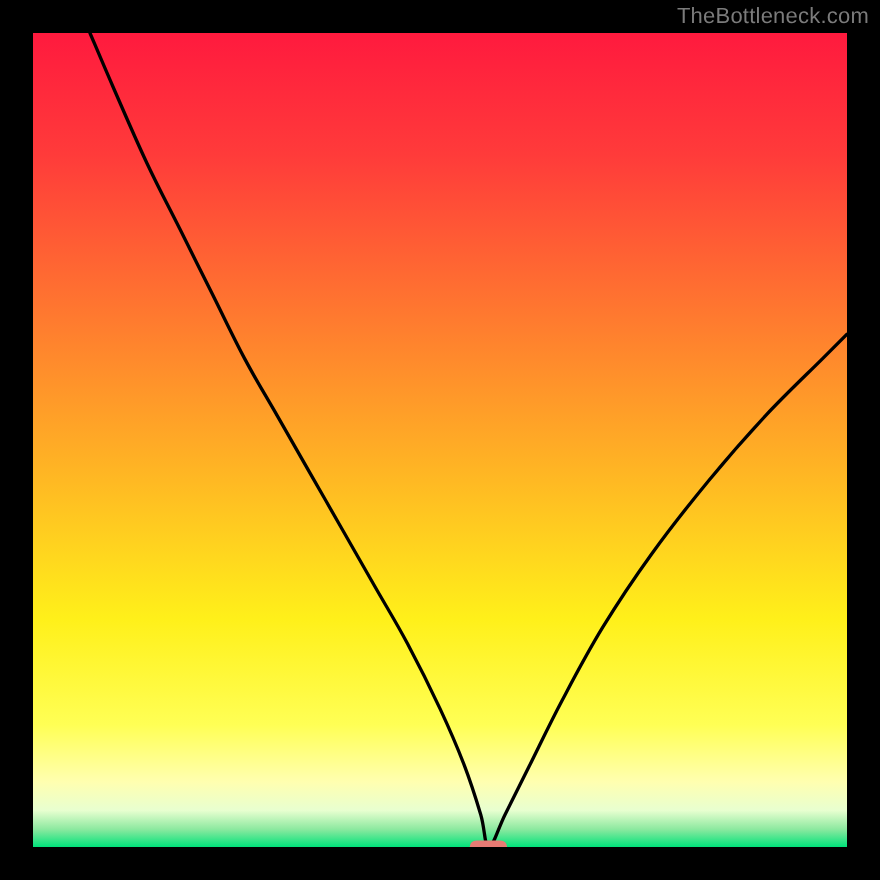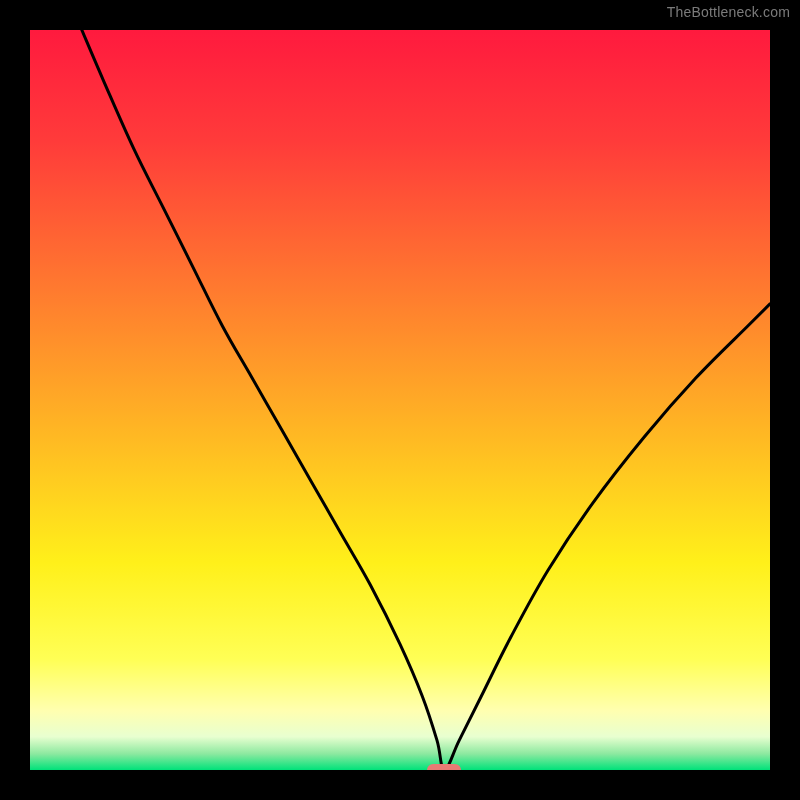--- a/index.html
+++ b/index.html
@@ -32,21 +32,21 @@
   }
   .curve {
     position: absolute;
     inset: 0;
   }
   .watermark {
     position: absolute;
     top: 4px;
     right: 10px;
     font-family: Arial, Helvetica, sans-serif;
-    font-size: 14px;
+    font-size: 20px;
     color: #7b7b7b;
     font-weight: 500;
     letter-spacing: 0.2px;
   }
   .minpoint {
     position: absolute;
     width: 34px;
     height: 12px;
     border-radius: 6px;
     background: #e77b74;

